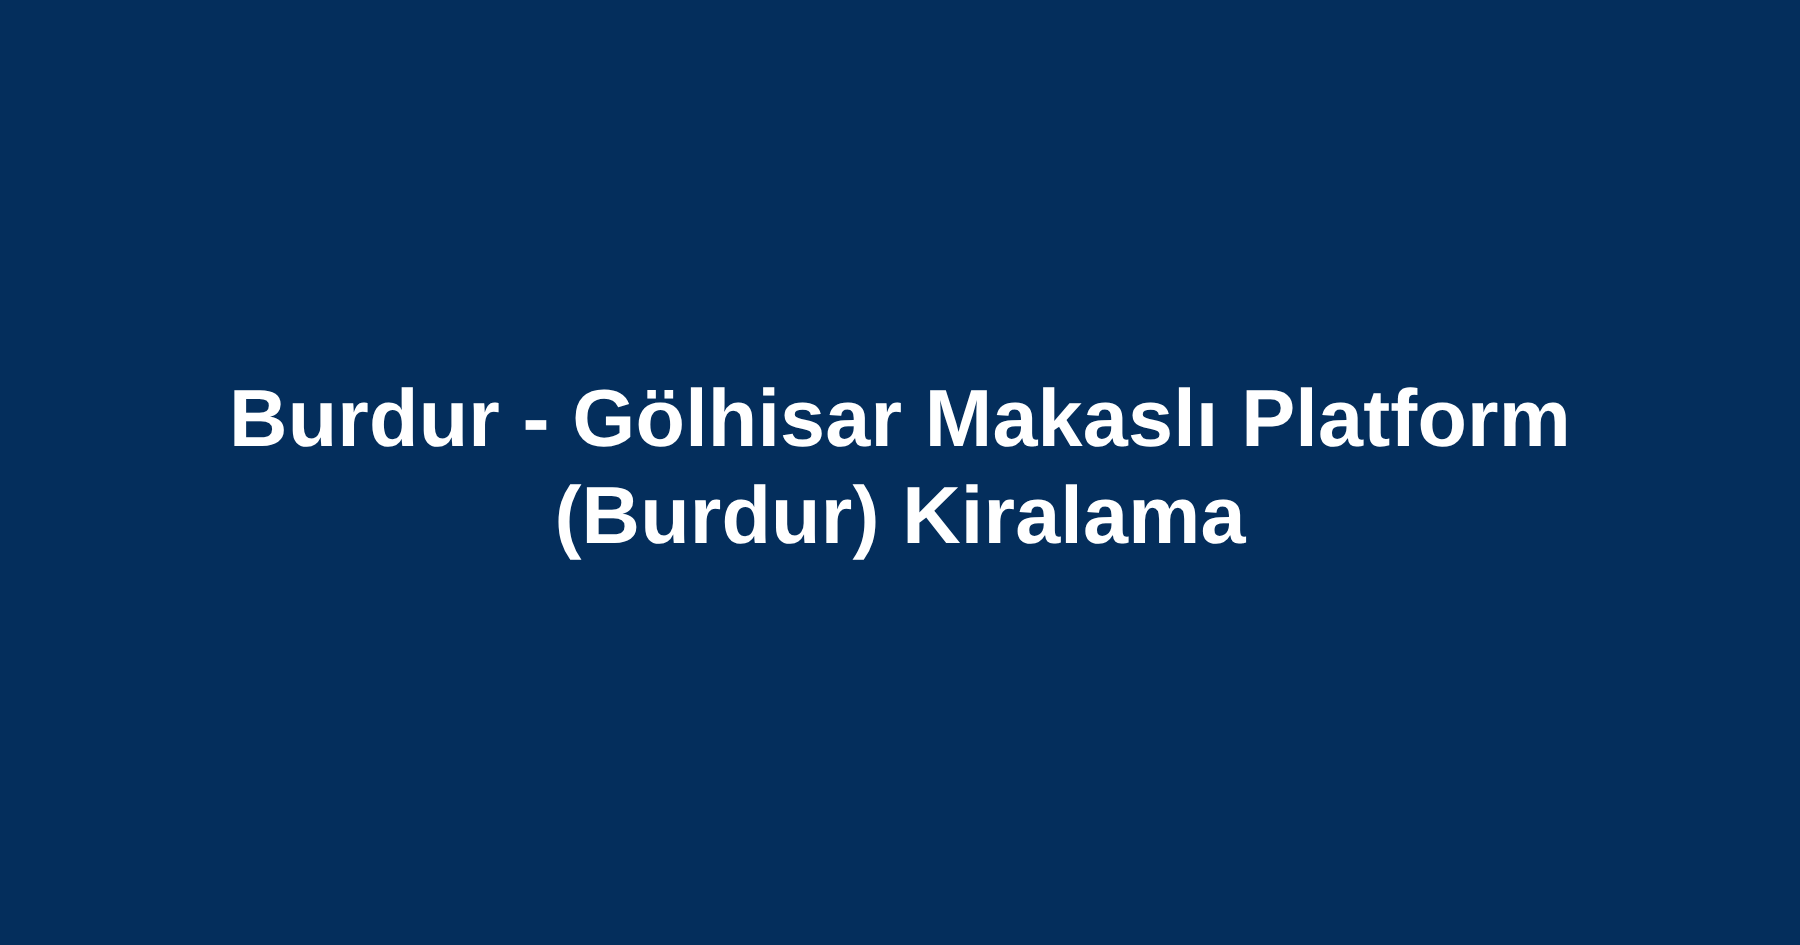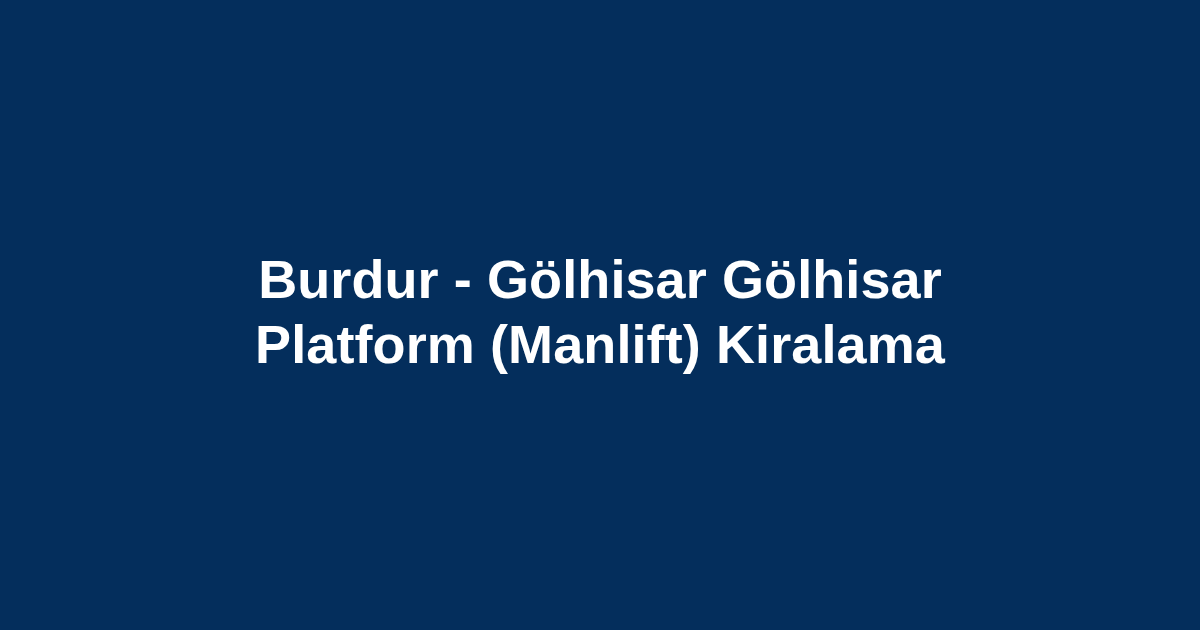--- a/index.html
+++ b/index.html
@@ -53,16 +53,16 @@
     margin-right: auto;
   }
 </style>
 </head>
 <body>
 
 <div class="og-card" style="background-color: rgb(4, 46, 92);">
 
   <div class="card-inner">
 
-    <h1 class="card-title" style="color: rgb(255, 255, 255);">Burdur - Gölhisar Gölhisar Platform (Manlift) Kiralama</h1>
+    <h1 class="card-title" style="color: rgb(255, 255, 255);">Burdur - Gölhisar Makaslı Platform (Burdur) Kiralama</h1>
 
   </div>
 </div>
 
 </body></html>

